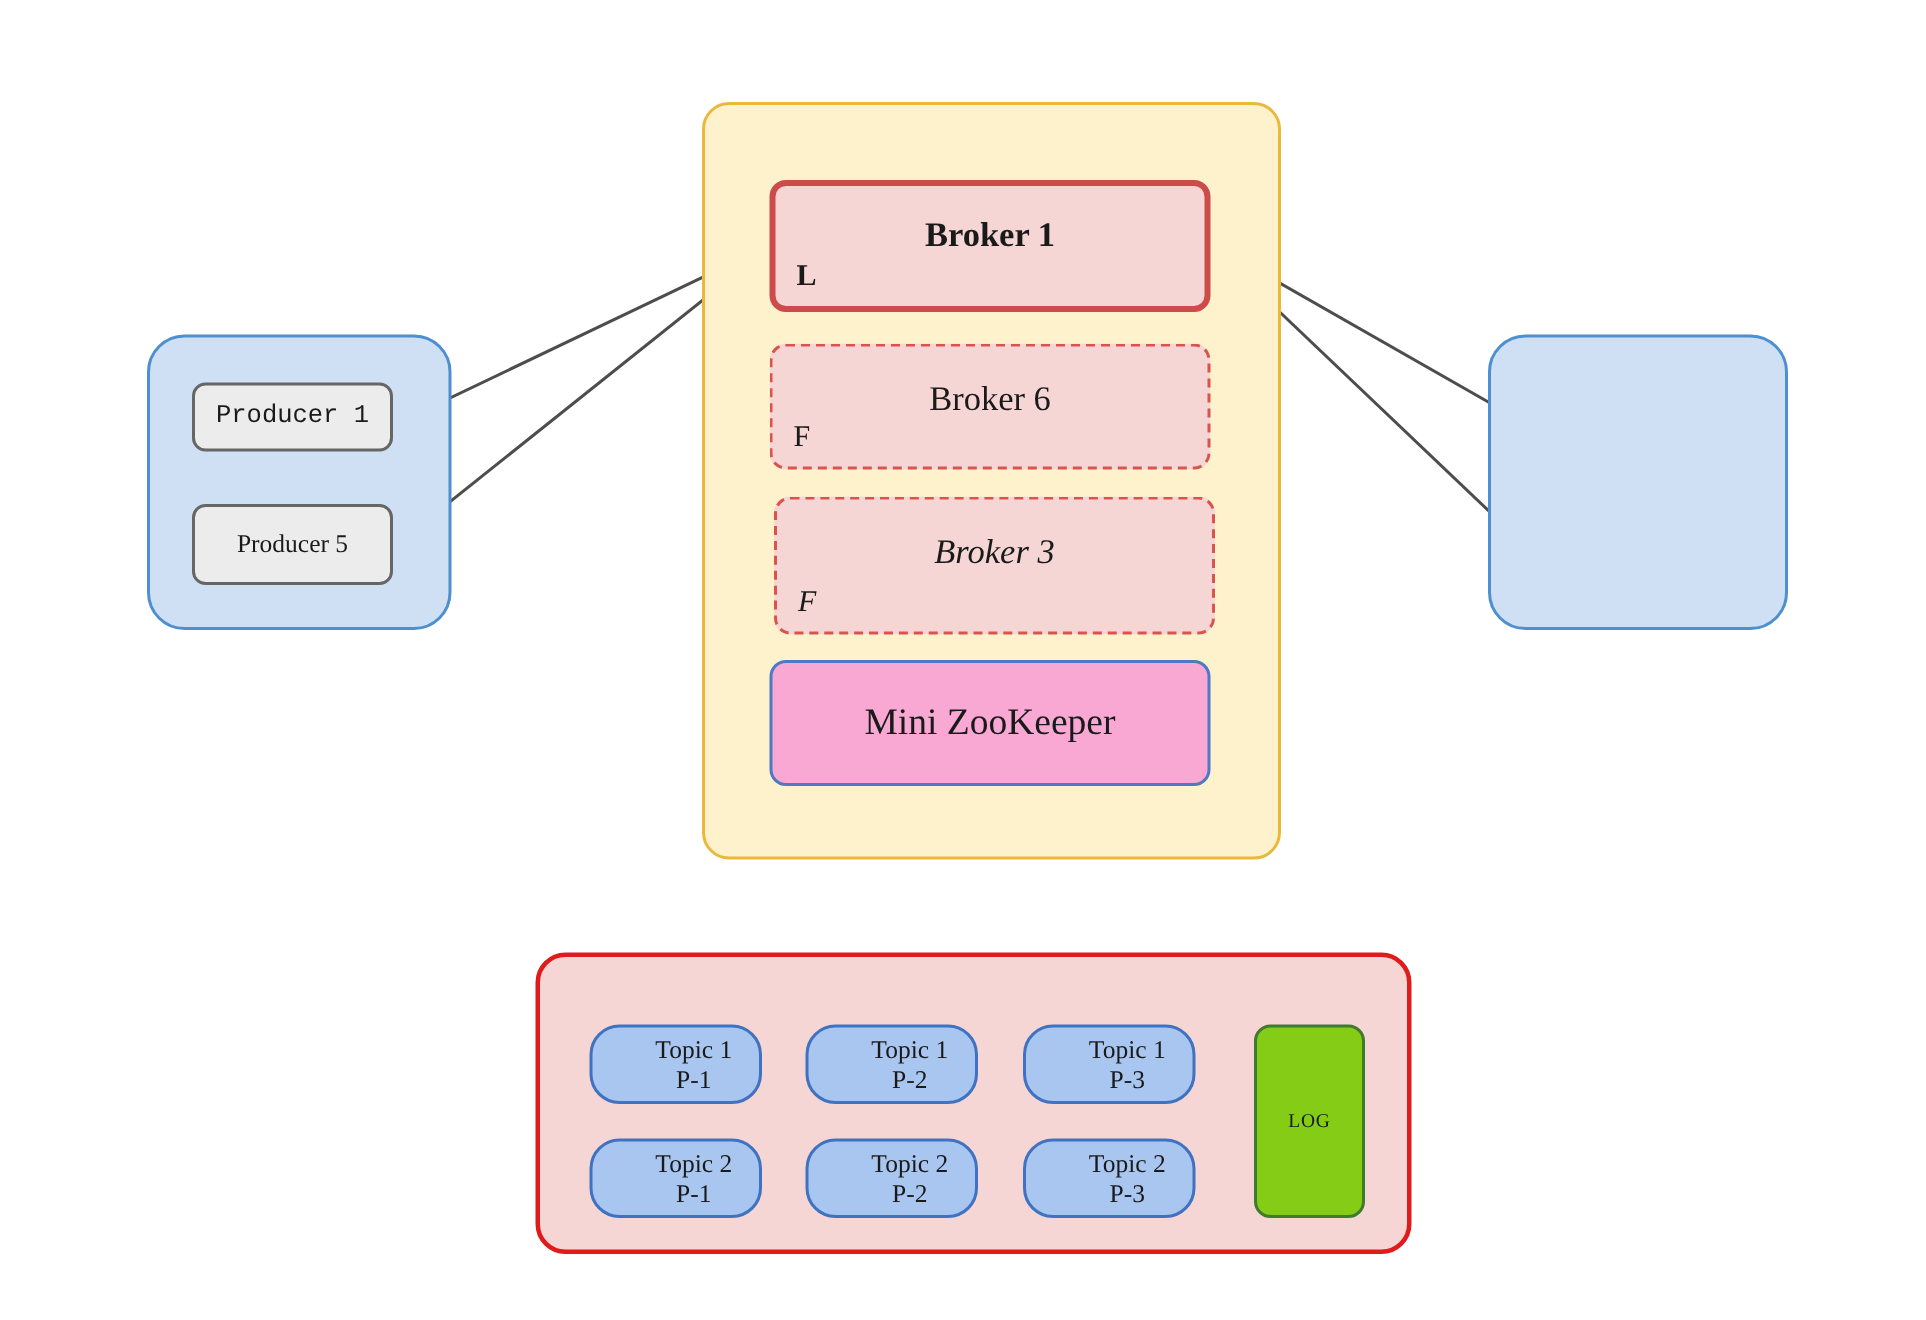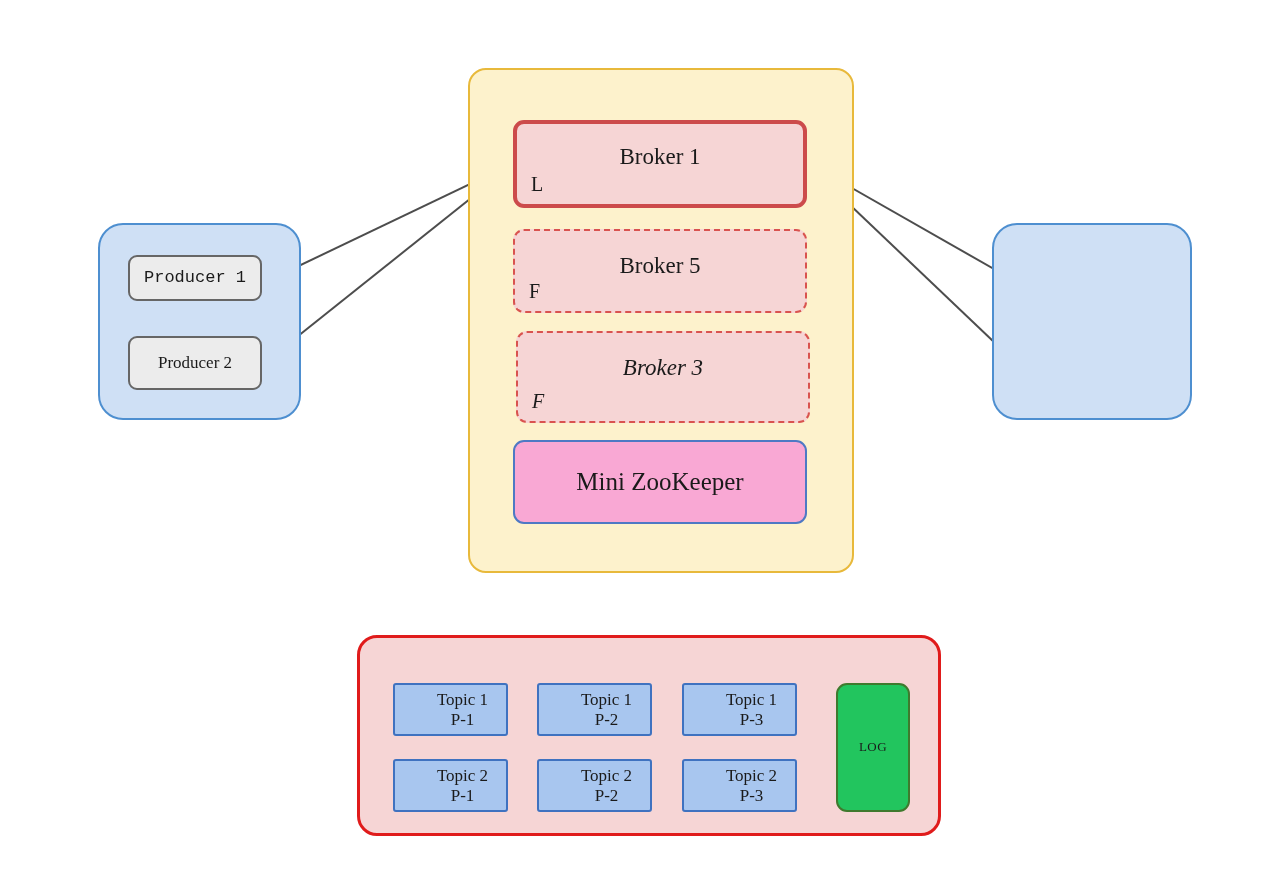--- a/index.html
+++ b/index.html
@@ -42,20 +42,21 @@
   .broker {
     background: #f6d5d5;
     border-radius: 11px;
     align-items: flex-start;
     justify-content: center;
   }
   #broker-1 {
     left: 513px; top: 120px;
     width: 294px; height: 88px;
     border: 4px solid #cc4b4b;
+    font-weight: bold;
   }
   #broker-2 {
     left: 513px; top: 229px;
     width: 294px; height: 84px;
     border: 2px dashed #d9534f;
   }
   #broker-3 {
     left: 516px; top: 331px;
     width: 294px; height: 92px;
     border: 2px dashed #d9534f;
@@ -120,31 +121,31 @@
     border-radius: 20px;
   }
   #broker-fs-title {
     left: 357px; top: 644px;
     width: 584px; height: 26px;
     font-size: 17px;
   }
   .partition {
     background: #a8c6ef;
     border: 2px solid #3f72c0;
-    border-radius: 3px;
+    border-radius: 20px;
     font-size: 17px;
     flex-direction: column;
     width: 115px;
     height: 53px;
     padding-left: 24px;
   }
   #log-box {
     left: 836px; top: 683px;
     width: 74px; height: 129px;
-    background: #22c55e;
+    background: #84cc16;
     border: 2px solid #3f7a2e;
     border-radius: 11px;
     font-size: 13px;
     letter-spacing: 0.5px;
   }
 
   #edges {
     position: absolute;
     left: 0; top: 0;
     width: 1284px; height: 880px;
@@ -171,39 +172,39 @@
   </svg>
 
   <div class="node" id="cluster-container"></div>
 
   <div class="node broker" id="broker-1">
     <span class="broker-title">Broker 1</span>
     <span class="role-badge">L</span>
   </div>
 
   <div class="node broker" id="broker-2">
-    <span class="broker-title">Broker 5</span>
+    <span class="broker-title">Broker 6</span>
     <span class="role-badge">F</span>
   </div>
 
   <div class="node broker" id="broker-3">
     <span class="broker-title">Broker 3</span>
     <span class="role-badge">F</span>
   </div>
 
   <div class="node" id="zookeeper">
     <span>Mini ZooKeeper</span>
   </div>
 
   <div class="node group-box" id="producer-group"></div>
   <div class="node endpoint" id="producer-1">
     <span>Producer 1</span>
   </div>
   <div class="node endpoint" id="producer-2">
-    <span>Producer 2</span>
+    <span>Producer 5</span>
   </div>
 
   <div class="node group-box" id="consumer-group"></div>
 
   <div class="node" id="broker-fs"></div>
 
   <div class="node partition" style="left:393px; top:683px;">
     <span>Topic 1</span>
     <span>P-1</span>
   </div>

